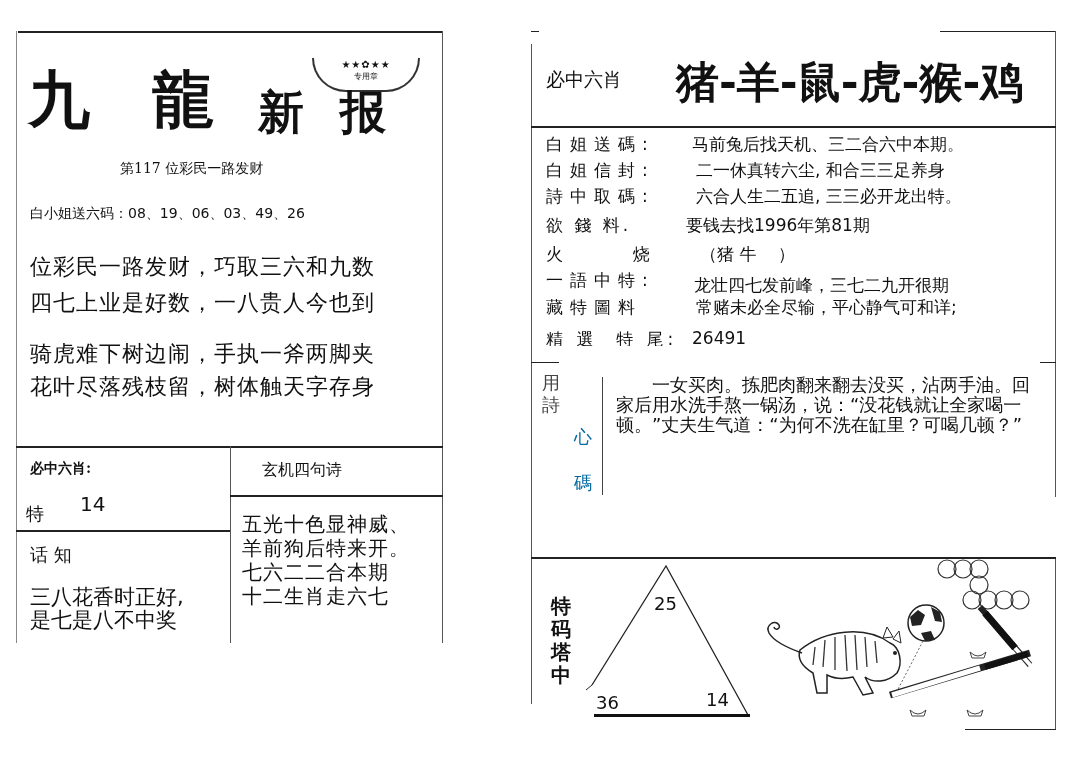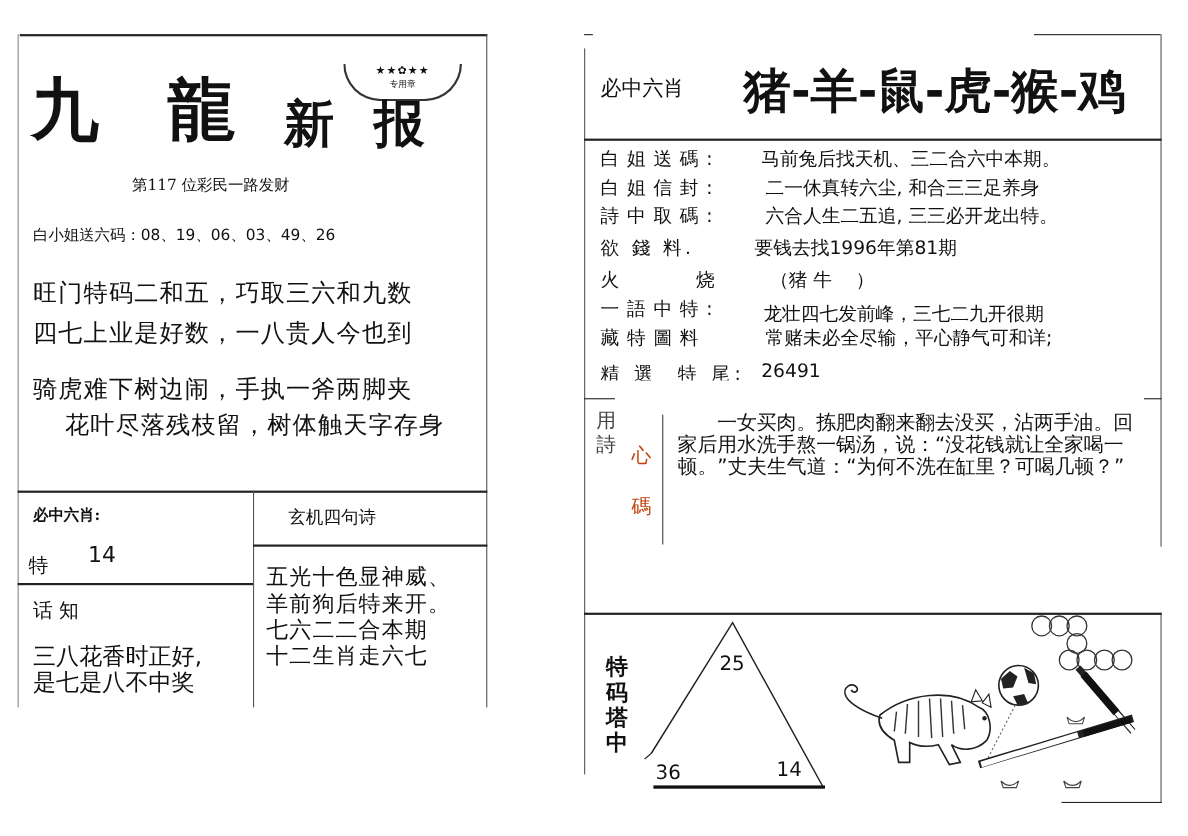--- a/index.html
+++ b/index.html
@@ -58,24 +58,24 @@
   <div class="abs serif txt" id="mast-xin">新</div>
   <div class="abs" id="seal">
     <div class="stars">★★✿★★</div>
     <div class="sub">专用章</div>
   </div>
   <div class="abs serif txt" id="mast-bao">报</div>
 
   <div class="abs serif txt" id="issue">第117 位彩民一路发财</div>
   <div class="abs txt" id="six-codes">白小姐送六码：08、19、06、03、49、26</div>
 
-  <div class="abs txt poem-l" style="top:252px;">旺门特码二和五，巧取三六和九数</div>
+  <div class="abs txt poem-l" style="top:252px;">位彩民一路发财，巧取三六和九数</div>
   <div class="abs txt poem-l" style="top:288px;">四七上业是好数，一八贵人今也到</div>
   <div class="abs txt poem-l" style="top:339px;">骑虎难下树边闹，手执一斧两脚夹</div>
-  <div class="abs txt poem-l" style="top:372px;margin-left:29px;">花叶尽落残枝留，树体触天字存身</div>
+  <div class="abs txt poem-l" style="top:372px;">花叶尽落残枝留，树体触天字存身</div>
 
   <div class="abs serif txt" id="last-label">必中六肖:</div>
   <div class="abs serif txt" id="te-label">特</div>
   <div class="abs txt" id="te-num">14</div>
 
   <div class="abs serif txt" id="hua-label">话 知</div>
   <div class="abs txt hua" style="top:586px;">三八花香时正好,</div>
   <div class="abs txt hua" style="top:609px;">是七是八不中奖</div>
 
   <div class="abs txt" id="xuanji-title">玄机四句诗</div>
@@ -120,21 +120,21 @@
   <div class="abs txt row-label" style="top:269px;">一語中特:</div>
   <div class="abs txt row-val" style="left:694px;top:274px;">龙壮四七发前峰，三七二九开很期</div>
 
   <div class="abs txt row-label" style="top:296px;">藏特圖料</div>
   <div class="abs txt row-val" style="left:696px;top:296px;">常赌未必全尽输，平心静气可和详;</div>
 
   <div class="abs txt row-label" style="top:328px;letter-spacing:4px;white-space:pre;height:18px;overflow:hidden;">精 選  特 尾:</div>
   <div class="abs txt row-val" style="left:692px;top:328px;height:17px;overflow:hidden;">26491</div>
 
   <div class="abs serif vert" style="left:542px;top:372px;width:20px;color:#444;">用詩</div>
-  <div class="abs serif vert" style="left:574px;top:392px;width:20px;color:#c2410c;line-height:46px;">心碼</div>
+  <div class="abs serif vert" style="left:574px;top:414px;width:20px;color:#0369a1;line-height:46px;">心碼</div>
   <div class="abs" id="story">一女买肉。拣肥肉翻来翻去没买，沾两手油。回家后用水洗手熬一锅汤，说：“没花钱就让全家喝一顿。”丈夫生气道：“为何不洗在缸里？可喝几顿？”</div>
 
   <div class="abs" id="tower-label">特码塔中</div>
   <svg class="abs" style="left:580px;top:560px;" width="180" height="165">
     <polyline points="12,125 86,6 168,155" fill="none" stroke="#222" stroke-width="1.3"></polyline>
     <line x1="12" y1="125" x2="6" y2="130" stroke="#222" stroke-width="1"></line>
     <rect x="14" y="154" width="156" height="3" fill="#111"></rect>
     <line x1="14" y1="166" x2="48" y2="166" stroke="#555" stroke-width="1"></line>
   </svg>
   <div class="abs tnum" style="left:654px;top:593px;">25</div>

